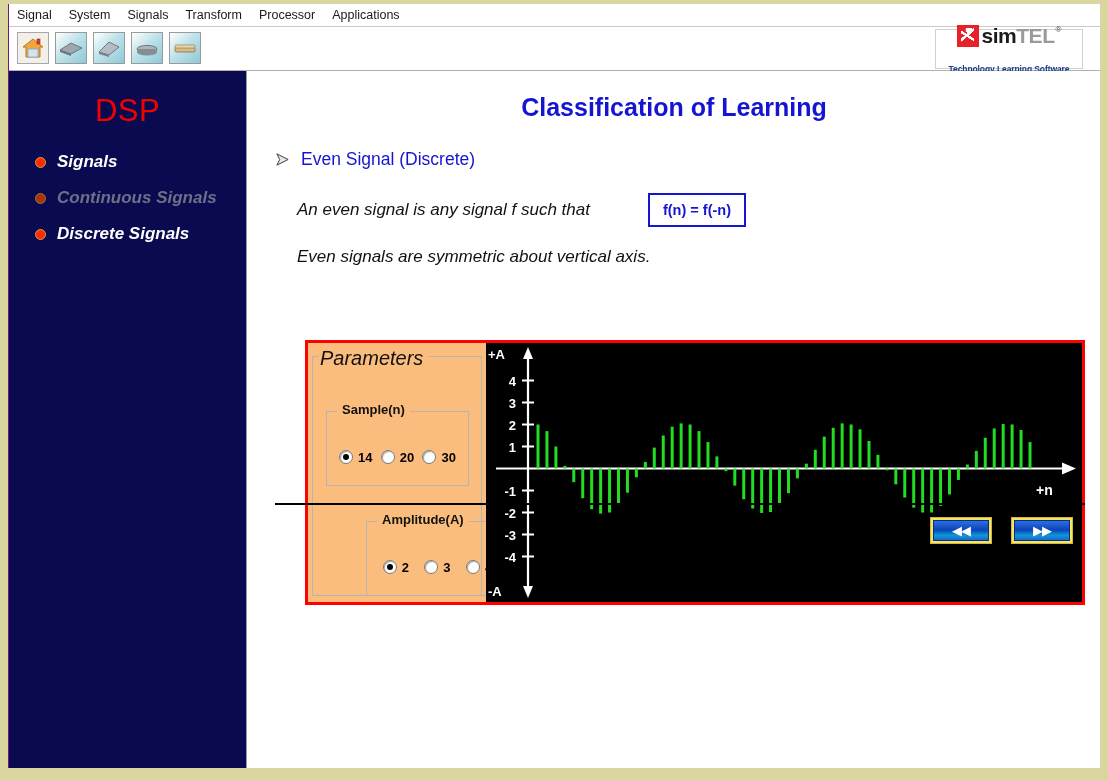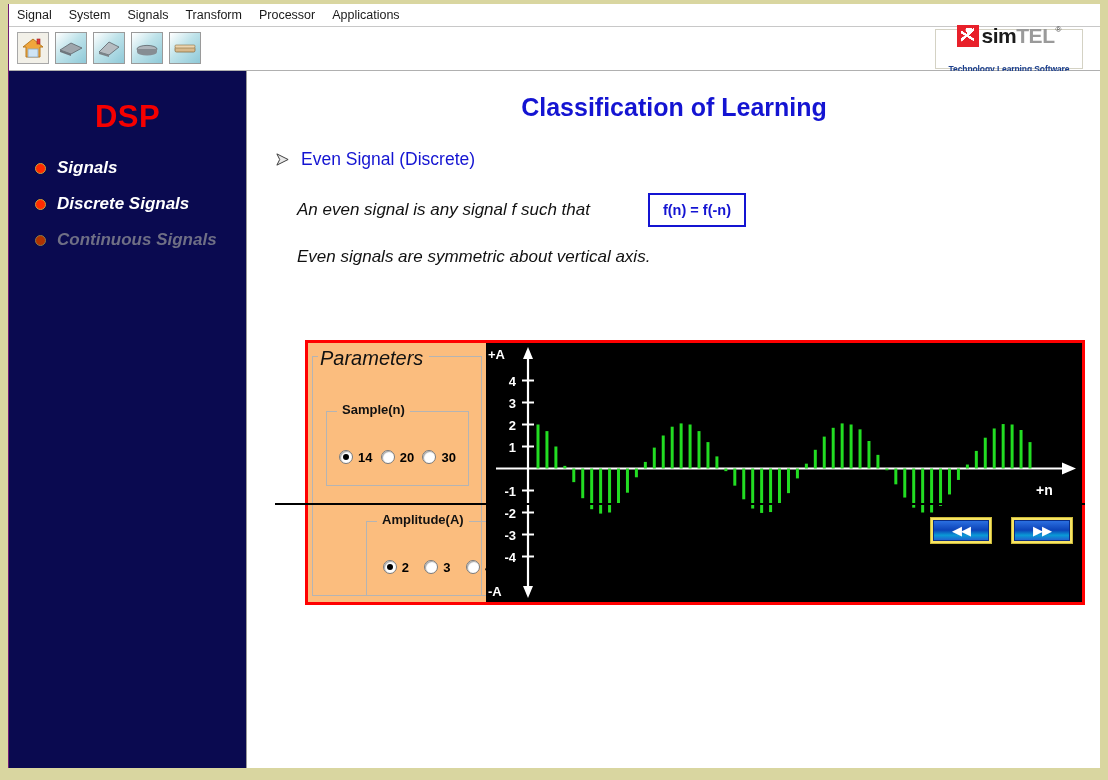--- a/index.html
+++ b/index.html
@@ -78,22 +78,22 @@
   .content{
     position:absolute;left:0;top:67px;width:1092px;height:697px;
   }
   .sidebar{
     position:absolute;left:0;top:0;width:238px;height:697px;
     background:#0a0a50;
     box-sizing:border-box;
     border-right:1px solid #9a9a9a;
   }
   .sb-title{
-    text-align:center;color:#f50000;font-size:31px;font-weight:bold;
-    margin-top:28px;letter-spacing:0.5px;
+    text-align:center;color:#f50000;font-size:31px;font-weight:normal;
+    margin-top:22px;letter-spacing:0.5px;
   }
   .sb-list{margin-top:23px;padding-left:26px;}
   .sb-item{
     display:flex;align-items:center;margin-bottom:16px;cursor:default;
   }
   .sb-bullet{
     width:9px;height:9px;border-radius:50%;
     background:#ff2a00;border:1px solid #c7a33a;
     margin-right:11px;flex:none;
   }
@@ -273,27 +273,27 @@
     <div class="sidebar">
       <div class="sb-title">DSP</div>
       <div class="sb-list">
 
         <div class="sb-item">
           <span class="sb-bullet"></span>
           <span class="sb-label">Signals</span>
         </div>
 
         <div class="sb-item">
+          <span class="sb-bullet dim"></span>
+          <span class="sb-label dim">Continuous Signals</span>
+        </div>
+
+        <div class="sb-item">
           <span class="sb-bullet"></span>
           <span class="sb-label">Discrete Signals</span>
-        </div>
-
-        <div class="sb-item">
-          <span class="sb-bullet dim"></span>
-          <span class="sb-label dim">Continuous Signals</span>
         </div>
 
       </div>
     </div>
 
     <div class="main">
 
       <div class="page-title">Classification of Learning</div>
 
       <div class="section-head">

